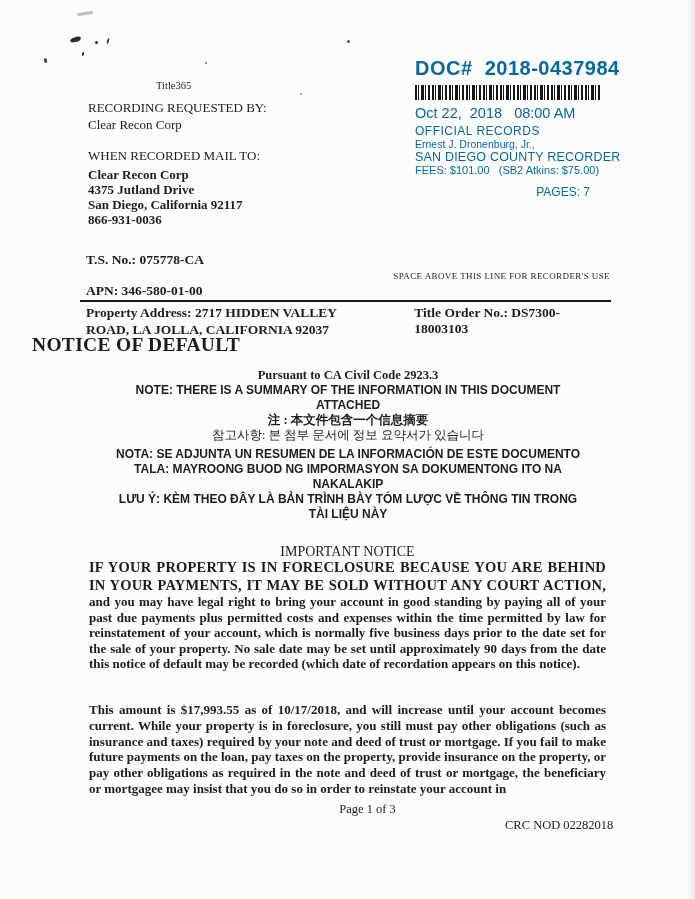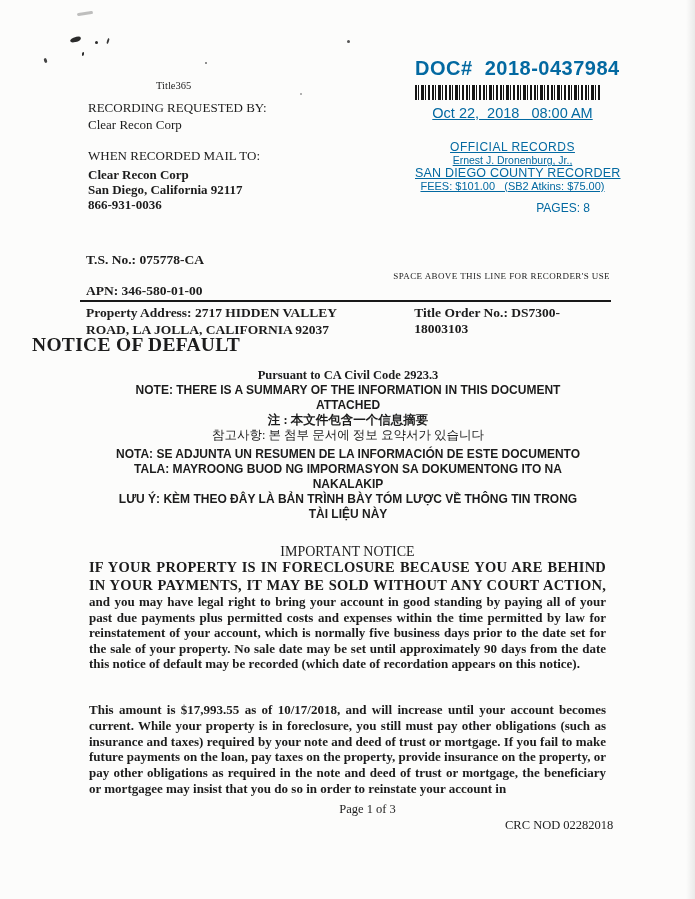--- a/index.html
+++ b/index.html
@@ -28,23 +28,23 @@
   .h-title365 { position:absolute; left:156px; top:80px; font-size:10.5px; font-weight:normal; }
   .h-req { position:absolute; left:88px; top:100px; font-size:13px; line-height:16.5px; }
   .h-mail { position:absolute; left:88px; top:148px; font-size:13px; line-height:16px; }
   .h-mail .bold-lines { font-weight:bold; line-height:15px; margin-top:3px; }
   
   .stamp { position:absolute; left:415px; top:57px; width:195px;
            font-family:"Liberation Sans", sans-serif; color:#0369a1; }
   .doc-num { font-size:20px; font-weight:bold; white-space:pre; letter-spacing:.5px; }
   .barcode { margin-top:5px; width:185px; height:15px;
     background:repeating-linear-gradient(90deg,#161616 0 2px,#fff 2px 3px,#161616 3px 4px,#fff 4px 6px,#161616 6px 9px,#fff 9px 10px,#161616 10px 11px,#fff 11px 13px,#161616 13px 15px,#fff 15px 17px); }
-  .s-line { text-align:center; white-space:pre;text-decoration:underline; }
+  .s-line { white-space:pre; }
   .s-date { font-size:14.5px; margin-top:5px; }
-  .s-official { font-size:12px; margin-top:19px; letter-spacing:.5px; }
+  .s-official { font-size:12px; margin-top:3px; letter-spacing:.5px; }
   .s-name { font-size:10.5px; }
   .s-office { font-size:12.5px; letter-spacing:.2px; }
   .s-fees { font-size:11px; }
   .s-pages { font-size:12px; margin-top:9px; text-align:right; padding-right:20px; white-space:pre; }
   
   .ref { position:absolute; left:86px; top:252px; width:524px; font-size:13.5px; font-weight:bold; line-height:16px; }
   .ref-row { display:flex; justify-content:space-between; align-items:flex-end; }
   .ref-use { font-weight:normal; font-size:9px; letter-spacing:.4px; padding-bottom:15px; }
   .ref-rule { height:2px; background:#191919; margin:1px 0 3px -6px; width:531px; }
   .ref-row2 { display:flex; justify-content:space-between; align-items:flex-start; }
@@ -90,34 +90,35 @@
 
   <div class="h-req">
     <div>RECORDING REQUESTED BY:</div>
     <div>Clear Recon Corp</div>
   </div>
 
   <div class="h-mail">
     <div>WHEN RECORDED MAIL TO:</div>
     <div class="bold-lines">
       <div>Clear Recon Corp</div>
+      <div>4375 Jutland Drive</div>
       <div>San Diego, California 92117</div>
       <div>866-931-0036</div>
     </div>
   </div>
 
   <div class="stamp">
     <div class="doc-num">DOC#  2018-0437984</div>
     <div class="barcode"></div>
     <div class="s-line s-date">Oct 22,  2018   08:00 AM</div>
     <div class="s-line s-official">OFFICIAL RECORDS</div>
     <div class="s-line s-name">Ernest J. Dronenburg, Jr.,</div>
     <div class="s-line s-office">SAN DIEGO COUNTY RECORDER</div>
     <div class="s-line s-fees">FEES: $101.00   (SB2 Atkins: $75.00)</div>
-    <div class="s-pages">PAGES: 8</div>
+    <div class="s-pages">PAGES: 7</div>
   </div>
 
   <div class="ref">
     <div>T.S. No.: 075778-CA</div>
     <div class="ref-row">
       <div>APN: 346-580-01-00</div>
       <div class="ref-use">SPACE ABOVE THIS LINE FOR RECORDER'S USE</div>
     </div>
     <div class="ref-rule"></div>
     <div class="ref-row2">

